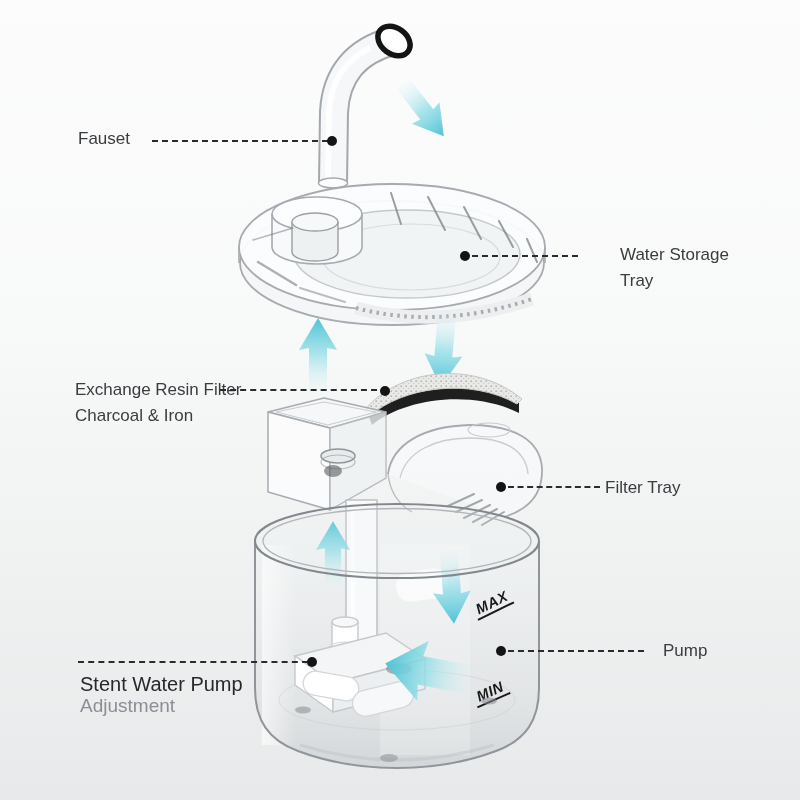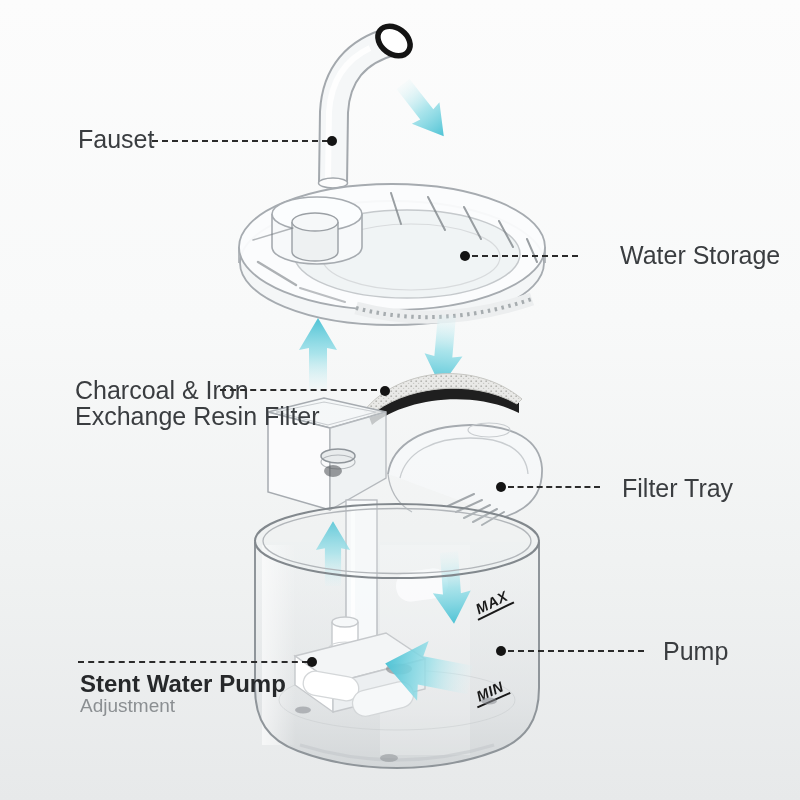--- a/index.html
+++ b/index.html
@@ -2,22 +2,22 @@
 <html><head>
 <meta charset="utf-8">
 <style>
   html,body{margin:0;padding:0;}
   #stage{
     position:relative;width:800px;height:800px;overflow:hidden;
     background:linear-gradient(180deg,#fcfcfc 0%,#f8f9f9 40%,#f0f2f2 70%,#e7e9ea 100%);
     font-family:"Liberation Sans",sans-serif;
   }
   #art{position:absolute;left:0;top:0;}
-  .label{position:absolute;color:#3a3d40;font-size:25px;line-height:26px;white-space:nowrap;}
-  .label.bold{font-weight:bold;font-size:24px;color:#26282a;}
+  .label{position:absolute;color:#3a3d40;font-size:17px;line-height:26px;white-space:nowrap;}
+  .label.bold{font-weight:normal;font-size:20px;color:#26282a;}
   .label.gray{color:#8b8f92;font-size:19px;line-height:23px;}
   .leader{position:absolute;height:0;border-top:2px dashed #2b2b2b;}
   .dot{position:absolute;width:10px;height:10px;border-radius:50%;background:#141414;}
 </style>
 </head>
 <body>
 
 <div id="stage">
 
   <svg id="art" width="800" height="800" viewBox="0 0 800 800">
@@ -166,32 +166,33 @@
   </svg>
 
   <div class="label" style="left:78px;top:126px;">Fauset</div>
   <div class="leader" style="left:152px;top:140px;width:176px;"></div>
   <div class="dot" style="left:327px;top:136px;"></div>
 
   <div class="dot" style="left:460px;top:251px;"></div>
   <div class="leader" style="left:472px;top:255px;width:106px;"></div>
   <div class="label" style="left:620px;top:242px;">
     <div>Water Storage</div>
+    <div>Tray</div>
   </div>
 
   <div class="label" style="left:75px;top:377px;">
+    <div>Exchange Resin Filter</div>
     <div>Charcoal &amp; Iron</div>
-    <div>Exchange Resin Filter</div>
   </div>
   <div class="leader" style="left:220px;top:389px;width:157px;"></div>
   <div class="dot" style="left:380px;top:386px;"></div>
 
   <div class="dot" style="left:496px;top:482px;"></div>
   <div class="leader" style="left:508px;top:486px;width:92px;"></div>
-  <div class="label" style="left:622px;top:475px;">Filter Tray</div>
+  <div class="label" style="left:605px;top:475px;">Filter Tray</div>
 
   <div class="dot" style="left:496px;top:646px;"></div>
   <div class="leader" style="left:508px;top:650px;width:136px;"></div>
   <div class="label" style="left:663px;top:638px;">Pump</div>
 
   <div class="leader" style="left:78px;top:661px;width:230px;"></div>
   <div class="dot" style="left:307px;top:657px;"></div>
   <div class="label bold" style="left:80px;top:671px;">Stent Water Pump</div>
   <div class="label gray" style="left:80px;top:694px;">Adjustment</div>
 

